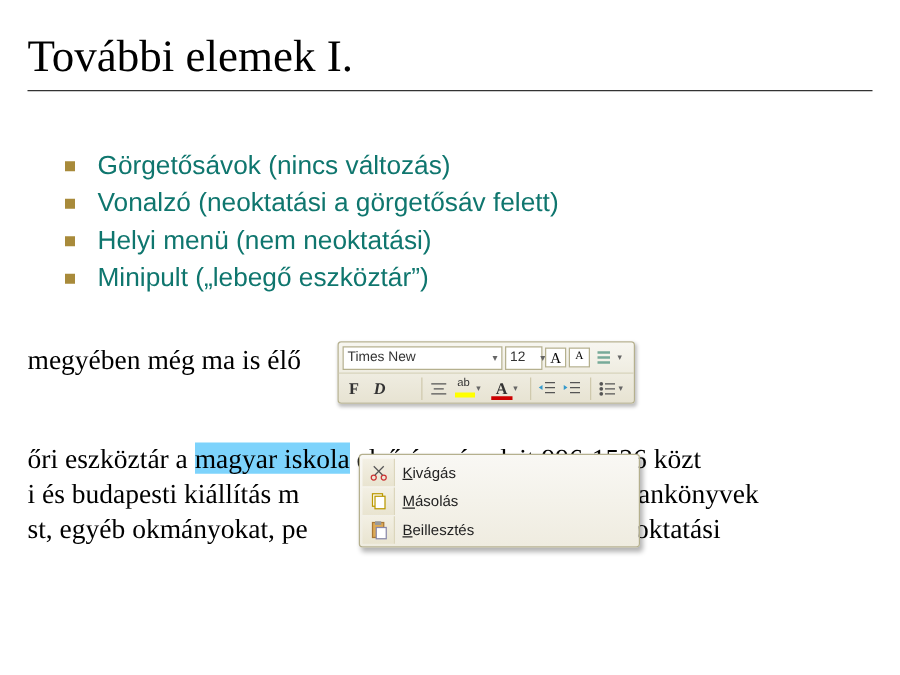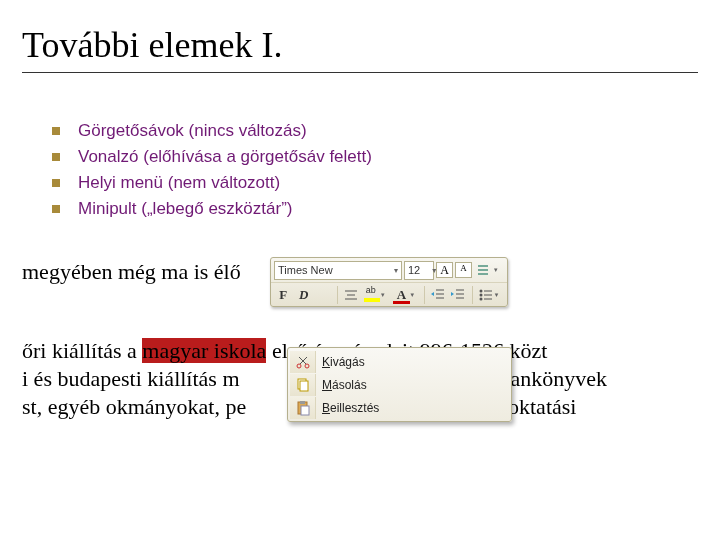--- a/index.html
+++ b/index.html
@@ -22,23 +22,23 @@
     border-bottom: 1px solid #333;
     padding-bottom: 6px;
     margin-bottom: 48px;
   }
   .bullets {
     list-style: none;
     margin-left: 30px;
     margin-bottom: 40px;
   }
   .bullets li {
-    font-size: 17px;
+    font-size: 21px;
     font-family: Arial, sans-serif;
-    color: #701a75;
+    color: #0f766e;
     margin-bottom: 6px;
     display: flex;
     align-items: center;
   }
   .bullet-marker {
     width: 8px;
     height: 8px;
     background: #a88a3a;
     margin-right: 18px;
     flex-shrink: 0;
@@ -54,21 +54,21 @@
     top: 0;
     left: 0;
   }
   .line-block {
     position: absolute;
     top: 78px;
     left: 0;
     line-height: 28px;
   }
   .highlight {
-    background: #b91c1c;
+    background: #7dd3fc;
   }
   
   .minitoolbar {
     position: absolute;
     top: -2px;
     left: 248px;
     width: 238px;
     background: linear-gradient(#f7f6f0, #e7e3d2);
     border: 1px solid #b5b08e;
     border-radius: 3px;
@@ -226,40 +226,40 @@
 <div class="slide">
   <h1 class="title">További elemek I.</h1>
 
   <ul class="bullets">
     <li>
         <span class="bullet-marker"></span>
         <span>Görgetősávok (nincs változás)</span>
       </li>
     <li>
         <span class="bullet-marker"></span>
-        <span>Vonalzó (előhívása a görgetősáv felett)</span>
+        <span>Vonalzó (neoktatási a görgetősáv felett)</span>
       </li>
     <li>
         <span class="bullet-marker"></span>
-        <span>Helyi menü (nem változott)</span>
+        <span>Helyi menü (nem neoktatási)</span>
       </li>
     <li>
         <span class="bullet-marker"></span>
         <span>Minipult („lebegő eszköztár”)</span>
       </li>
   </ul>
 
   <div class="demo-area">
     <div class="line1">
       <span>megyében még ma is élő</span>
     </div>
 
     <div class="line-block">
       <div>
-        <span>őri kiállítás a </span><span class="highlight">magyar iskola</span><span> első évszázadait 996-1526 közt</span>
+        <span>őri eszköztár a </span><span class="highlight">magyar iskola</span><span> első évszázadait 996-1526 közt</span>
       </div>
       <div>
         <span>i és budapesti kiállítás m</span>
         <span style="display:inline-block;width:230px"></span>
         <span>itt tankönyvek</span>
       </div>
       <div>
         <span>st, egyéb okmányokat, pe</span>
         <span style="display:inline-block;width:230px"></span>
         <span>neoktatási</span>

